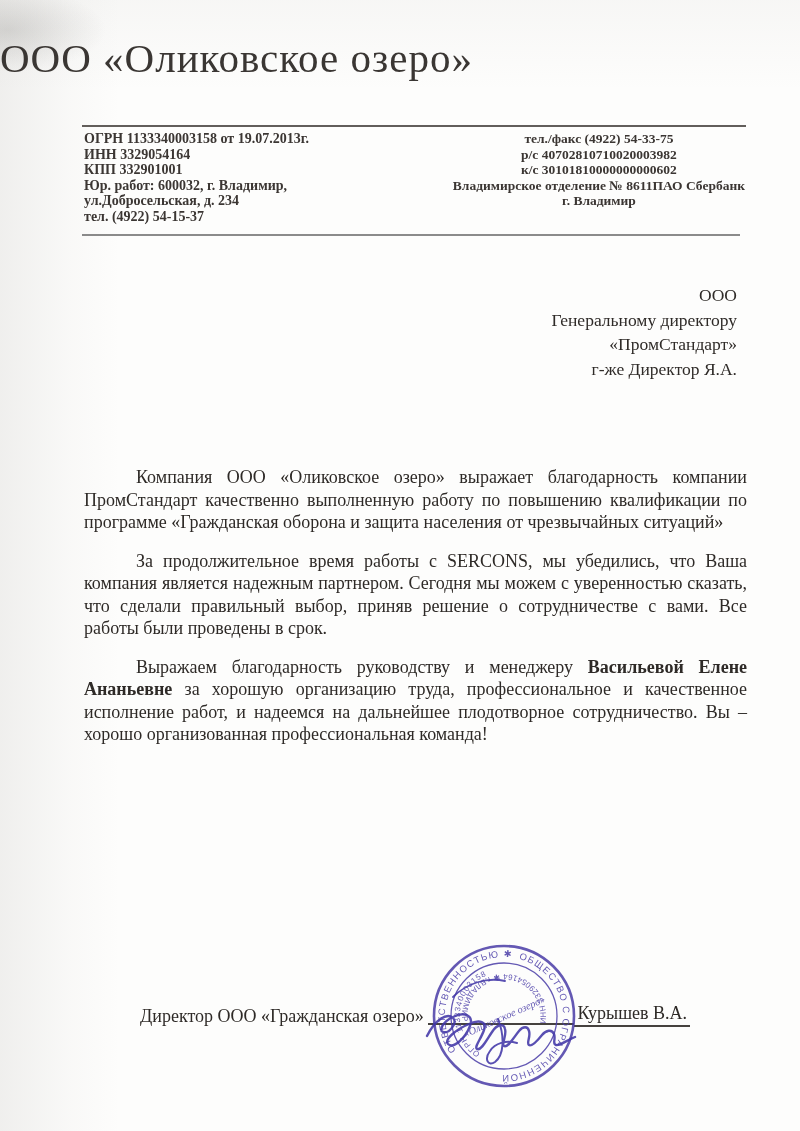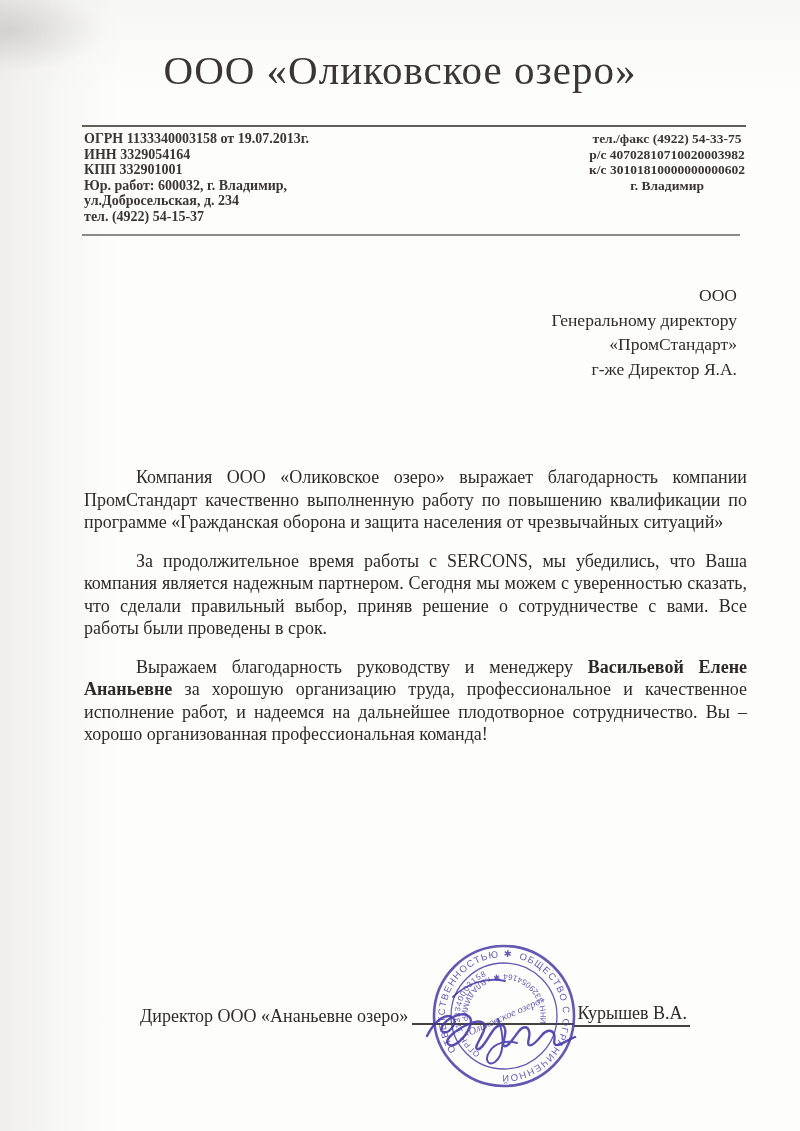--- a/index.html
+++ b/index.html
@@ -13,22 +13,21 @@
   .page{
     position:absolute;inset:0;
     background:
       radial-gradient(140px 60px at 8px 30px, rgba(90,88,84,0.18), rgba(90,88,84,0) 70%),
       linear-gradient(90deg, rgba(120,115,108,0.10), rgba(120,115,108,0.03) 70px, rgba(0,0,0,0) 120px),
       linear-gradient(180deg, rgba(130,125,118,0.05), rgba(0,0,0,0) 90px),
       #fdfdfc;
     color:#2f2b28;
   }
   .title{
-    position:absolute;top:46px;left:0;right:0;
-    text-align:center;
+    position:absolute;top:34px;left:0;right:0;
     font-size:41px;
     letter-spacing:1px;
     color:#3a3633;
     white-space:nowrap;
   }
   .rule-top{
     position:absolute;top:125px;left:82px;width:664px;height:0;
     border-top:2px solid rgba(70,66,62,0.85);
   }
   .rule-bottom{
@@ -91,40 +90,41 @@
     <div>КПП 332901001</div>
     <div>Юр. работ: 600032, г. Владимир,</div>
     <div>ул.Добросельская, д. 234</div>
     <div>тел. (4922) 54-15-37</div>
   </div>
 
   <div class="header-right">
     <div>тел./факс (4922) 54-33-75</div>
     <div>р/с 40702810710020003982</div>
     <div>к/с 30101810000000000602</div>
+    <div>Владимирское отделение № 8611ПАО Сбербанк</div>
     <div>г. Владимир</div>
   </div>
 
   <div class="rule-bottom"></div>
 
   <div class="addressee">
     <div>ООО</div>
     <div>Генеральному директору</div>
     <div>«ПромСтандарт»</div>
     <div>г-же Директор Я.А.</div>
   </div>
 
   <div class="body-text">
     <p>Компания ООО «Оликовское озеро» выражает благодарность компании ПромСтандарт качественно выполненную работу по повышению квалификации по программе «Гражданская оборона и защита населения от чрезвычайных ситуаций»</p>
     <p>За продолжительное время работы с SERCONS, мы убедились, что Ваша компания является надежным партнером. Сегодня мы можем с уверенностью сказать, что сделали правильный выбор, приняв решение о сотрудничестве с вами. Все работы были проведены в срок.</p>
     <p><span>Выражаем благодарность руководству и менеджеру </span><b>Васильевой Елене Ананьевне</b><span> за хорошую организацию труда, профессиональное и качественное исполнение работ, и надеемся на дальнейшее плодотворное сотрудничество. Вы – хорошо организованная профессиональная команда!</span></p>
   </div>
 
   <div class="sig-row">
-    <span>Директор ООО «Ананьевне озеро»</span>
+    <span>Директор ООО «Гражданская озеро»</span>
     <span class="sig-space"></span>
     <span class="sig-name">Курышев В.А.</span>
   </div>
 
   <svg class="stamp" viewBox="0 0 220 200" xmlns="http://www.w3.org/2000/svg">
     <defs>
       <path id="outerRing" d="M 109,95 m 0,59 a 59,59 0 1,1 0,-118 a 59,59 0 1,1 0,118"></path>
       <path id="innerRingCCW" d="M 109,95 m 0,42 a 42,42 0 1,0 0,-84 a 42,42 0 1,0 0,84"></path>
       <path id="innerRingCW" d="M 109,95 m 0,44 a 44,44 0 1,1 0,-88 a 44,44 0 1,1 0,88"></path>
     </defs>

